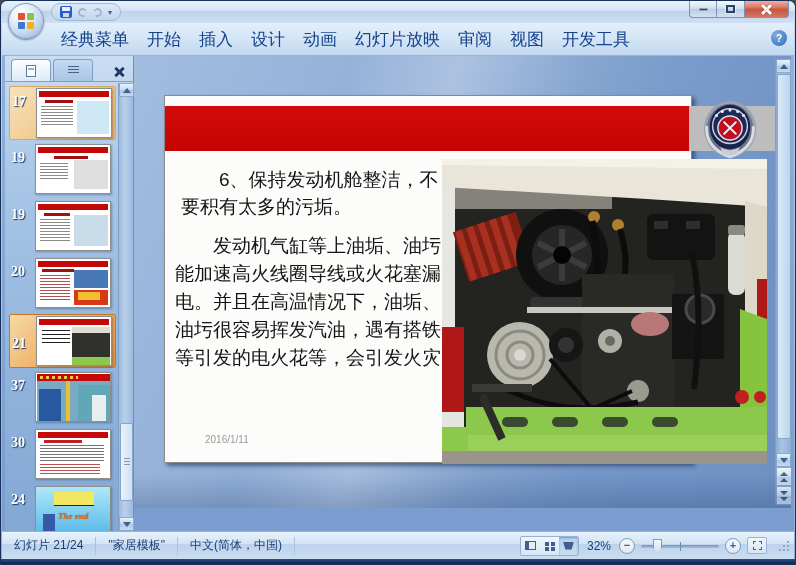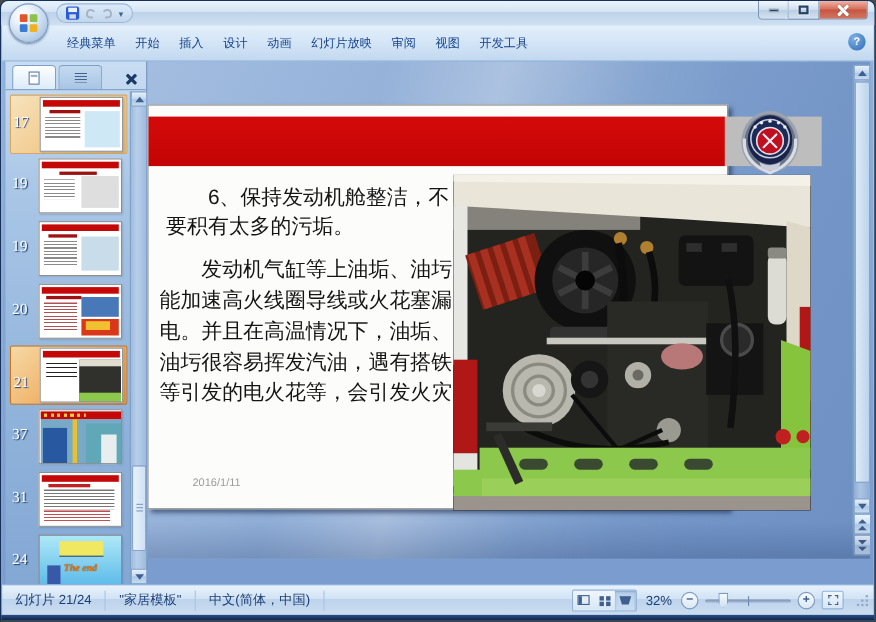--- a/index.html
+++ b/index.html
@@ -35,21 +35,21 @@
     background:linear-gradient(180deg,#f0b0a2,#d9705c 45%,#c35543 50%,#d4765f);}
   .mini-bar{width:9px;height:3px;background:#274262;border:1px solid #ffffff88;}
   .rest-sq{width:9px;height:8px;border:2px solid #274262;box-shadow:0 0 0 1px #ffffff66;}
   .x-ic{position:relative;width:11px;height:11px;}
   .x-ic::before,.x-ic::after{content:"";position:absolute;left:4px;top:-1px;width:3px;height:13px;background:#fff;border-radius:1px;box-shadow:0 0 1px #6b1c10;}
   .x-ic::before{transform:rotate(45deg);} .x-ic::after{transform:rotate(-45deg);}
   
   .tabrow{position:absolute;left:1px;right:1px;top:22px;height:33px;
     background:linear-gradient(180deg,#e3effb 0%,#d3e5f6 50%,#c3d8ef 100%);
     border-bottom:1px solid #8eb3dc;display:flex;align-items:center;padding-left:50px;}
-  .rtab{font-size:11px;color:#15428b;padding:5px 9px;white-space:nowrap;cursor:pointer;}
+  .rtab{font-size:17px;color:#15428b;padding:5px 9px;white-space:nowrap;cursor:pointer;}
   .help-btn{position:absolute;right:8px;top:29px;width:16px;height:16px;border-radius:50%;cursor:pointer;
     background:radial-gradient(circle at 35% 30%,#7fb0e4,#2f6ab8);color:#fff;font-size:10px;font-weight:bold;
     display:flex;align-items:center;justify-content:center;}
   
   .workspace{position:absolute;left:1px;right:1px;top:55px;bottom:33px;
     background:linear-gradient(180deg,#8fb0d8,#7a9cce);}
   
   .lpanel{position:absolute;left:3px;top:0;width:129px;bottom:0;
     background:linear-gradient(180deg,#c9ddf2 0%,#a9c6e6 25%,#8fb2da 70%,#83a8d4 100%);
     border-right:1px solid #6d90bd;}
@@ -63,22 +63,22 @@
   .doc-ic::before{content:"";position:absolute;left:1px;top:2px;width:6px;height:2px;background:#9ab2cc;}
   .lines-ic{width:11px;height:9px;background:repeating-linear-gradient(180deg,#44618c 0 1px,transparent 1px 3px);}
   .pclose{margin-left:auto;margin-right:8px;margin-bottom:4px;position:relative;width:11px;height:11px;cursor:pointer;}
   .pclose::before,.pclose::after{content:"";position:absolute;left:4px;top:0;width:3px;height:12px;background:#1c3a66;border-radius:1px;}
   .pclose::before{transform:rotate(45deg);} .pclose::after{transform:rotate(-45deg);}
   
   .thumbs{position:absolute;left:0;top:27px;bottom:0;width:111px;overflow:hidden;padding:3px 0 0 4px;}
   .thumb{display:flex;align-items:flex-start;height:54px;margin-bottom:3px;padding:1px 2px;border-radius:2px;cursor:pointer;}
   .thumb.sel{background:linear-gradient(135deg,#f6d9a6 0%,#efae62 55%,#e2923f 100%);border:1px solid #c9761f;align-items:center;}
   .thumb.sel-light{background:linear-gradient(135deg,#f7e3bd 0%,#f0c685 60%,#eab569 100%);border:1px solid #d8a860;}
-  .tnum{width:24px;font-family:"Liberation Serif",serif;font-weight:normal;font-size:14px;color:#fff;
-    text-shadow:1px 1px 1px #1c3a66;padding-top:16px;}
+  .tnum{width:24px;font-family:"Liberation Serif",serif;font-weight:bold;font-size:14px;color:#fff;
+    text-shadow:1px 1px 1px #1c3a66;padding-top:6px;}
   .tslide{width:76px;height:50px;background:#fff;border:1px solid #8e8e8e;box-shadow:1px 1px 2px rgba(20,40,80,.35);position:relative;flex:none;}
   .t17{background:
     linear-gradient(#c40808,#c40808) 2px 2px/70px 6px no-repeat,
     linear-gradient(#a01010,#a01010) 8px 11px/28px 3px no-repeat,
     repeating-linear-gradient(180deg,#8a8a8a 0 1px,transparent 1px 3px) 4px 17px/32px 21px no-repeat,
     linear-gradient(#cfe8f5,#cfe8f5) 40px 12px/32px 33px no-repeat,
     linear-gradient(#7ec24a,#7ec24a) 44px 30px/24px 14px no-repeat,
     linear-gradient(#e04040,#e04040) 58px 14px/9px 9px no-repeat,
     linear-gradient(#f0a0c0,#f0a0c0) 47px 16px/7px 7px no-repeat,#fff;}
   .t18{background:
@@ -138,21 +138,21 @@
   .pthumb{position:absolute;left:1px;width:13px;top:340px;height:78px;border:1px solid #86a5ca;border-radius:2px;
     background:linear-gradient(90deg,#e9f2fb,#cfe1f3);}
   .pthumb::before{content:"";position:absolute;left:3px;top:34px;width:6px;height:1px;background:#7e9cc0;box-shadow:0 3px 0 #7e9cc0,0 6px 0 #7e9cc0;}
   .pscroll .sbtn.bot{position:absolute;bottom:0;left:0;}
   
   .marea{position:absolute;left:132px;right:3px;top:0;height:452px;overflow:hidden;
     background:linear-gradient(115deg,#a3bde0 0%,#93b0d8 30%,#7e9fcd 55%,#7294c6 80%,#6e90c2 100%);}
   .marea::before{content:"";position:absolute;inset:0;
     background:linear-gradient(105deg,rgba(255,255,255,0) 28%,rgba(255,255,255,.28) 42%,rgba(255,255,255,.06) 58%,rgba(255,255,255,0) 70%);}
   .marea::after{content:"";position:absolute;left:0;right:0;bottom:0;height:34px;background:linear-gradient(180deg,rgba(20,45,95,0),rgba(20,45,95,.22));}
-  .slide{position:absolute;left:0;top:39px;width:528px;height:368px;background:#fcfcfa;
+  .slide{position:absolute;left:30px;top:39px;width:528px;height:368px;background:#fcfcfa;
     border:1px solid #8a8a8a;box-shadow:3px 3px 4px rgba(10,25,60,.5);}
   .redbar{position:absolute;left:0;top:10px;width:524px;height:45px;background:linear-gradient(180deg,#d40a0a,#c40404);}
   .graystrip{position:absolute;left:524px;top:10px;width:88px;height:45px;background:#bdbdbd;}
   .badge{position:absolute;left:536px;top:1px;width:58px;height:62px;}
   .stitle{position:absolute;left:16px;top:70px;width:290px;font-size:19px;line-height:27px;color:#141414;white-space:nowrap;}
   .stitle .ind, .sbody .ind{text-indent:38px;}
   .sbody{position:absolute;left:10px;top:136px;width:296px;font-size:19px;line-height:28px;color:#141414;white-space:nowrap;}
   .sdate{position:absolute;left:40px;top:338px;font-size:10px;color:#9a9a9a;}
   .photo{position:absolute;left:277px;top:63px;width:325px;height:305px;overflow:hidden;background:#1f1f1d;}
   
@@ -273,21 +273,21 @@
         </div>
         <div class="thumb sel">
           <span class="tnum">21</span>
           <div class="tslide t21"></div>
         </div>
         <div class="thumb">
           <span class="tnum">37</span>
           <div class="tslide t22"></div>
         </div>
         <div class="thumb">
-          <span class="tnum">31</span>
+          <span class="tnum">30</span>
           <div class="tslide t23"></div>
         </div>
         <div class="thumb">
           <span class="tnum">24</span>
           <div class="tslide t24">
             <span class="end-caption">The end</span>
           </div>
         </div>
       </div>
       <div class="pscroll">

